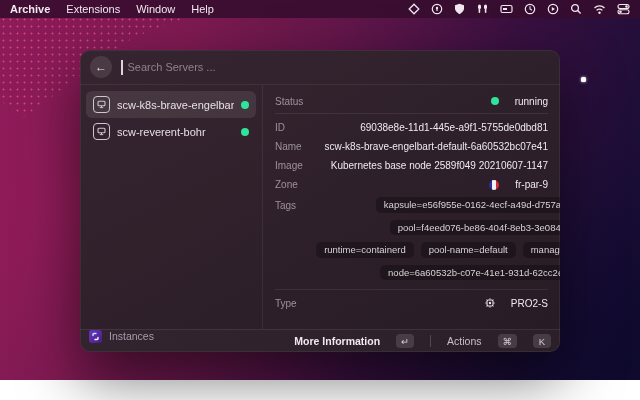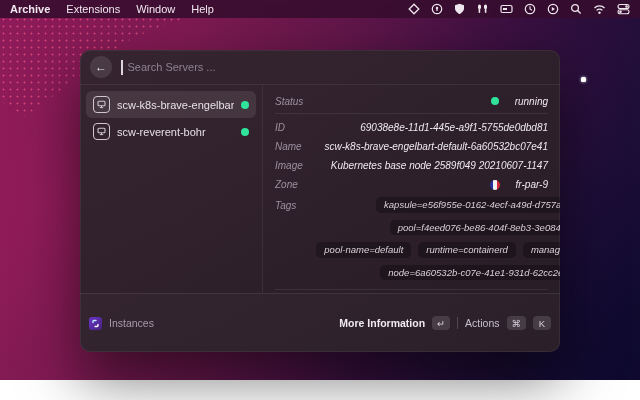--- a/index.html
+++ b/index.html
@@ -35,41 +35,41 @@
   
   .list{width:183px;flex:0 0 183px;box-sizing:border-box;padding:6px;border-right:1px solid rgba(255,255,255,.07);}
   .list-item{height:27px;display:flex;align-items:center;gap:7px;padding:0 7px;border-radius:6px;
     font-size:11px;color:#e6dfe6;cursor:pointer;}
   .list-item.selected{background:rgba(255,255,255,.09);}
   .server-icon{width:15px;height:15px;flex:0 0 15px;border:1.3px solid #cfc6cf;border-radius:4px;
     display:flex;align-items:center;justify-content:center;}
   .item-label{flex:1;white-space:nowrap;overflow:hidden;}
   .dot{width:8px;height:8px;border-radius:50%;background:#2fe39b;flex:0 0 8px;}
   
-  .details{flex:1;padding:8px 12px 0 12px;font-size:10px;overflow:hidden;position:relative;font-style:italic;}
+  .details{flex:1;padding:8px 12px 0 12px;font-size:10px;overflow:hidden;position:relative;}
   .drow{display:flex;align-items:center;height:19px;}
   .drow.status{height:16px;}
   .dlabel{color:#9d91a0;}
   .dvalue{margin-left:auto;color:#efe9ef;display:flex;align-items:center;gap:16px;text-align:right;}
   .hdiv{height:1px;background:rgba(255,255,255,.08);margin:4px 0;}
   .tags-wrap{display:flex;align-items:flex-start;margin-top:3px;gap:20px;}
   .tags-wrap .dlabel{padding-top:3px;}
   .tags-col{margin-left:auto;display:flex;flex-direction:column;align-items:flex-end;gap:7px;}
   .tag-row{display:flex;gap:7px;}
   .pill{background:rgba(0,0,0,.28);border-radius:5px;padding:3px 8px;font-size:9.5px;
     color:#d9d2da;white-space:nowrap;line-height:1;}
   .flag{width:10px;height:10px;border-radius:50%;
     background:linear-gradient(90deg,#26319c 33%,#f2f2f2 33% 66%,#cf2b3a 66%);}
   
   .ftr{height:22px;flex:0 0 22px;border-top:1px solid rgba(255,255,255,.08);
-    background:rgba(255,255,255,.02);display:flex;align-items:center;gap:7px;padding:18px 9px;font-size:10.5px;}
+    background:rgba(255,255,255,.02);display:flex;gap:7px;padding:0 9px;font-size:10.5px;}
   .sw-logo{width:13px;height:13px;border-radius:3px;background:linear-gradient(135deg,#6a35c9,#45207e);
     display:flex;align-items:center;justify-content:center;}
   .src-label{color:#a79bab;}
-  .ftr-right{margin-left:auto;display:flex;align-items:center;gap:7px;}
+  .ftr-right{margin-left:auto;display:flex;align-items:center;gap:16px;}
   .primary-action{color:#f0eaf0;font-weight:700;}
   .secondary-action{color:#c9bfcc;}
   .key-badge{background:rgba(255,255,255,.13);border-radius:4px;min-width:8px;height:14px;
     padding:0 5px;display:flex;align-items:center;justify-content:center;font-size:9.5px;color:#d6cdd8;cursor:pointer;}
   .vdiv{width:1px;height:12px;background:rgba(255,255,255,.18);}
   .cursor-dot{position:absolute;left:581px;top:77px;width:5px;height:5px;background:#fff;
     border-radius:1.5px;box-shadow:0 0 3px rgba(255,255,255,.8);z-index:6;}
 </style>
 </head>
 <body>
@@ -213,22 +213,22 @@
         <div class="tags-wrap">
           <span class="dlabel">Tags</span>
           <span class="tags-col">
             <span class="tag-row">
                 <span class="pill">kapsule=e56f955e-0162-4ecf-a49d-d757af36ec9f</span>
               </span>
             <span class="tag-row">
                 <span class="pill">pool=f4eed076-be86-404f-8eb3-3e0844ffa23b</span>
               </span>
             <span class="tag-row">
+              <span class="pill">runtime=containerd</span>
               <span class="pill">pool-name=default</span>
-              <span class="pill">runtime=containerd</span>
               <span class="pill">managed=true</span>
             </span>
             <span class="tag-row">
                 <span class="pill">node=6a60532b-c07e-41e1-931d-62cc2e6d8f07</span>
               </span>
           </span>
         </div>
         <div class="hdiv" style="margin-top:9px"></div>
         <div class="drow">
           <span class="dlabel">Type</span>

